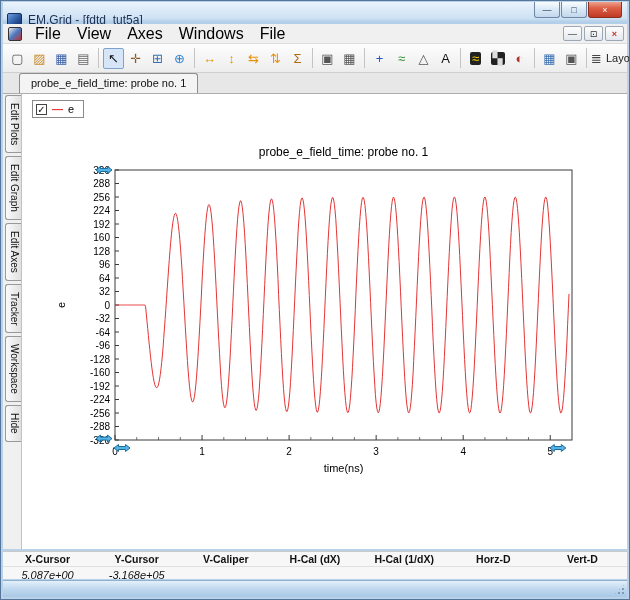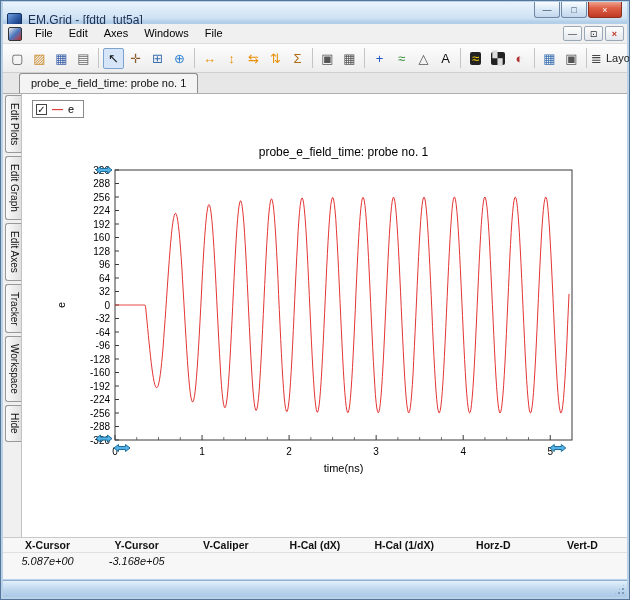--- a/index.html
+++ b/index.html
@@ -16,21 +16,21 @@
   .win-btn{width:26px;height:16px;margin-left:1px;border:1px solid #6e87a5;border-top:none;border-radius:0 0 3px 3px;
            display:flex;align-items:center;justify-content:center;font-size:9px;color:#26415f;
            background:linear-gradient(#fbfdff,#dceaf7 45%,#c2d7ec);}
   .win-btn.close{width:34px;color:#fff;border-color:#8c2f1c;background:linear-gradient(#efa28f,#dd6046 40%,#c03a24);}
   
   .menubar{position:absolute;top:23px;left:2px;right:2px;height:20px;background:#f0f0f0;display:flex;align-items:center;
            border-bottom:1px solid #dcdcdc;}
   .menu-app-icon{width:14px;height:14px;margin:0 5px;border:1px solid #333;border-radius:2px;
             background:linear-gradient(135deg,#e8e8e8 0%,#4a78c0 50%,#c03030 100%);}
   .menus{display:flex;}
-  .menu-item{padding:12px 8px;font-size:11px;line-height:19px;color:#000;text-align:center;}
+  .menu-item{padding:12px 8px;font-size:16px;line-height:19px;color:#000;text-align:center;}
   .mdi-buttons{margin-left:auto;display:flex;margin-right:3px;}
   .mdi-btn{width:19px;height:15px;margin-left:2px;border:1px solid #9aa7b5;border-radius:2px;color:#333;
            background:linear-gradient(#fdfdfd,#e4e8ee);font-size:9px;display:flex;align-items:center;justify-content:center;}
   .mdi-btn.mdi-close{color:#c03322;font-weight:bold;}
   
   .toolbar{position:absolute;top:43px;left:2px;right:2px;height:29px;display:flex;align-items:center;padding:0 4px;gap:1px;
            background:linear-gradient(#fdfdfd,#ededed);border-bottom:1px solid #cfcfcf;}
   .tool-btn{width:21px;height:21px;display:flex;align-items:center;justify-content:center;font-size:13px;
             border:1px solid transparent;border-radius:2px;flex:0 0 auto;line-height:1;}
   .tool-btn.active{background:#d6e6f8;border-color:#7da2ce;}
@@ -48,21 +48,21 @@
         background:linear-gradient(90deg,#fbfbfb,#e0e0e0);border:1px solid #999;border-right:none;border-radius:3px 0 0 3px;}
   .main{flex:1;background:#fff;position:relative;border-left:1px solid #c2c2c2;}
   .legend{position:absolute;left:10px;top:6px;display:flex;align-items:center;gap:5px;border:1px solid #8a8a8a;
           background:#fff;padding:2px 9px 2px 3px;font-size:11px;}
   .legend-checkbox{width:11px;height:11px;border:1px solid #444;background:#fff;font-size:10px;line-height:9px;
           display:flex;align-items:center;justify-content:center;color:#111;}
   .legend-swatch{font-weight:bold;}
   #plot{position:absolute;left:25px;top:42px;}
   #plot text{font-family:"Liberation Sans","DejaVu Sans",sans-serif;}
   
-  .readout{position:absolute;left:2px;right:2px;bottom:20px;height:42px;background:#f7f7f7;border-top:1px solid #c9c9c9;
+  .readout{position:absolute;left:2px;right:2px;bottom:20px;height:28px;background:#f7f7f7;border-top:1px solid #c9c9c9;
            display:grid;grid-template-columns:repeat(7,1fr);grid-template-rows:15px 15px;}
   .readout .hdr{font-weight:bold;font-size:10.5px;display:flex;align-items:center;justify-content:center;
            border-bottom:1px solid #e0e0e0;color:#111;}
   .readout .val{font-size:11px;display:flex;align-items:center;justify-content:center;color:#111;font-style:italic;}
   
   .statusbar{position:absolute;left:2px;right:2px;bottom:2px;height:17px;border-top:1px solid #8fb0cf;
              background:linear-gradient(#e3f0fb,#c0d8ee 50%,#a9c8e6);}
   .grip{position:absolute;right:1px;bottom:1px;width:13px;height:13px;
         background-image:radial-gradient(#7d9cba 1.1px,transparent 1.2px);background-size:4px 4px;
         clip-path:polygon(100% 0,100% 100%,0 100%);}
@@ -79,21 +79,21 @@
       <div class="win-btn">—</div>
       <div class="win-btn">□</div>
       <div class="win-btn close">×</div>
     </div>
   </div>
 
   <div class="menubar">
     <div class="menu-app-icon"></div>
     <div class="menus" id="menus">
         <div class="menu-item">File</div>
-        <div class="menu-item">Edit</div>
+        <div class="menu-item">View</div>
         <div class="menu-item">Axes</div>
         <div class="menu-item">Windows</div>
         <div class="menu-item">File</div>
       </div>
     <div class="mdi-buttons">
       <div class="mdi-btn">—</div>
       <div class="mdi-btn">⊡</div>
       <div class="mdi-btn mdi-close">×</div>
     </div>
   </div>

